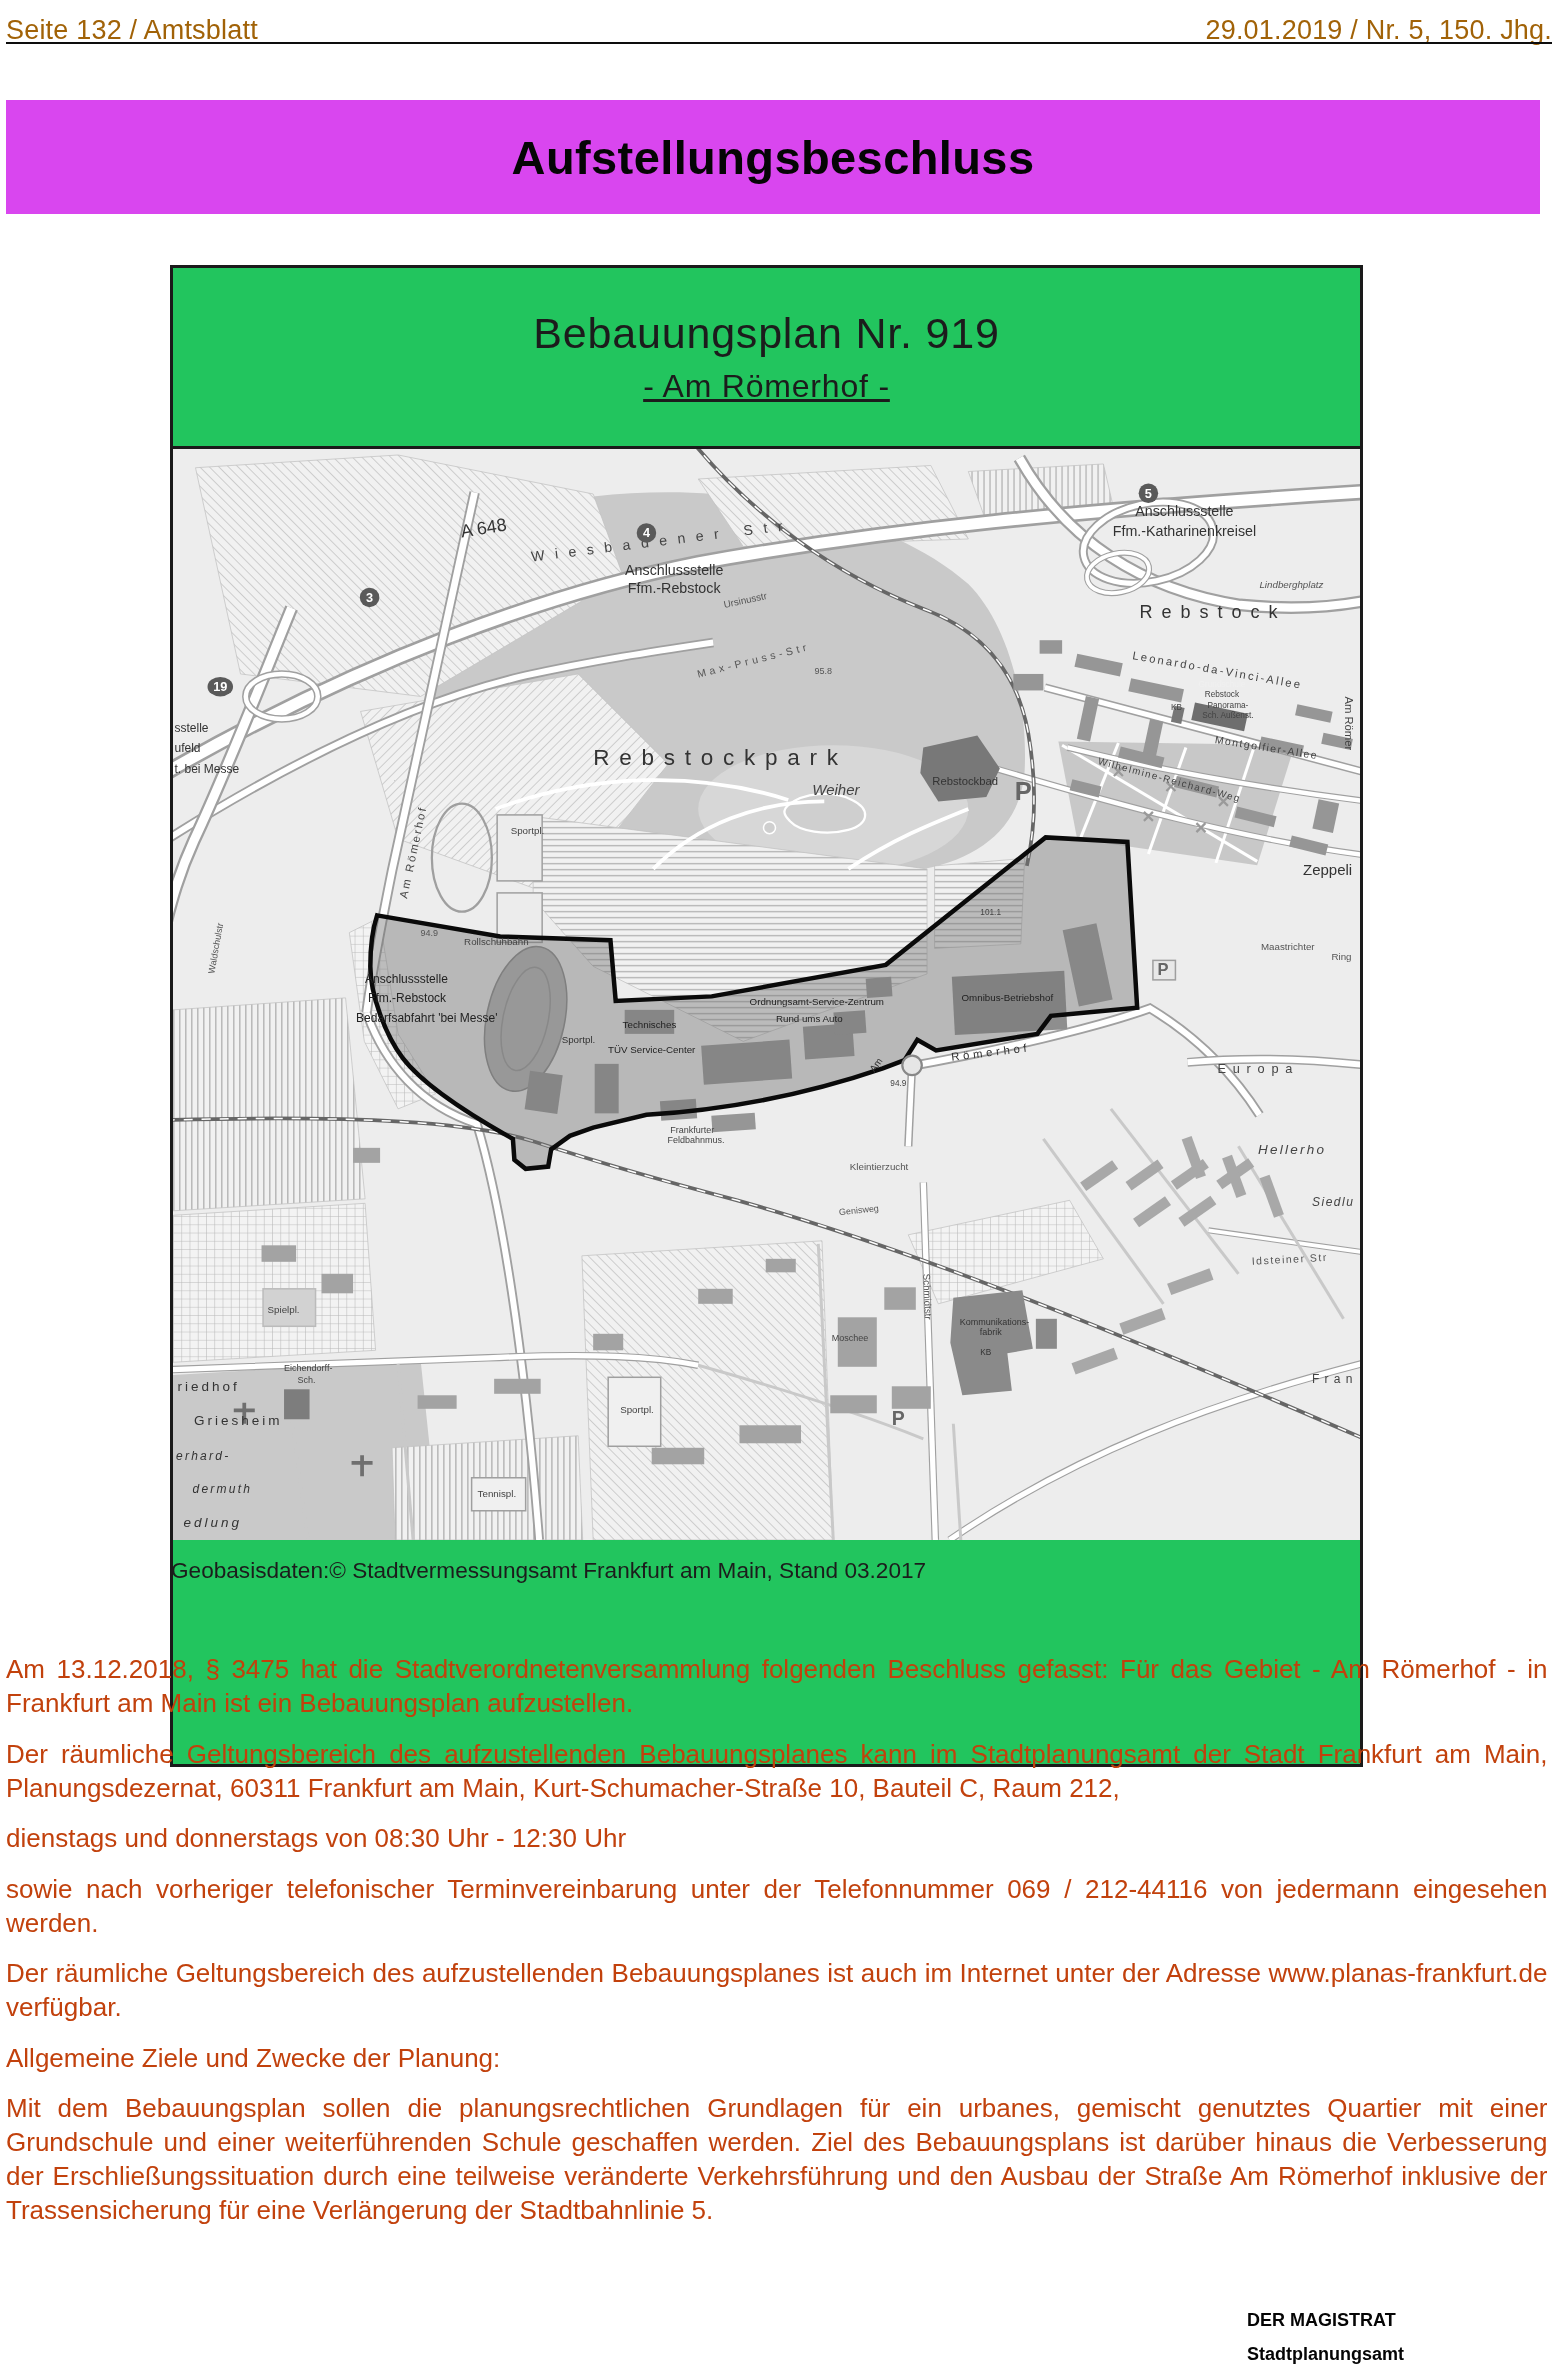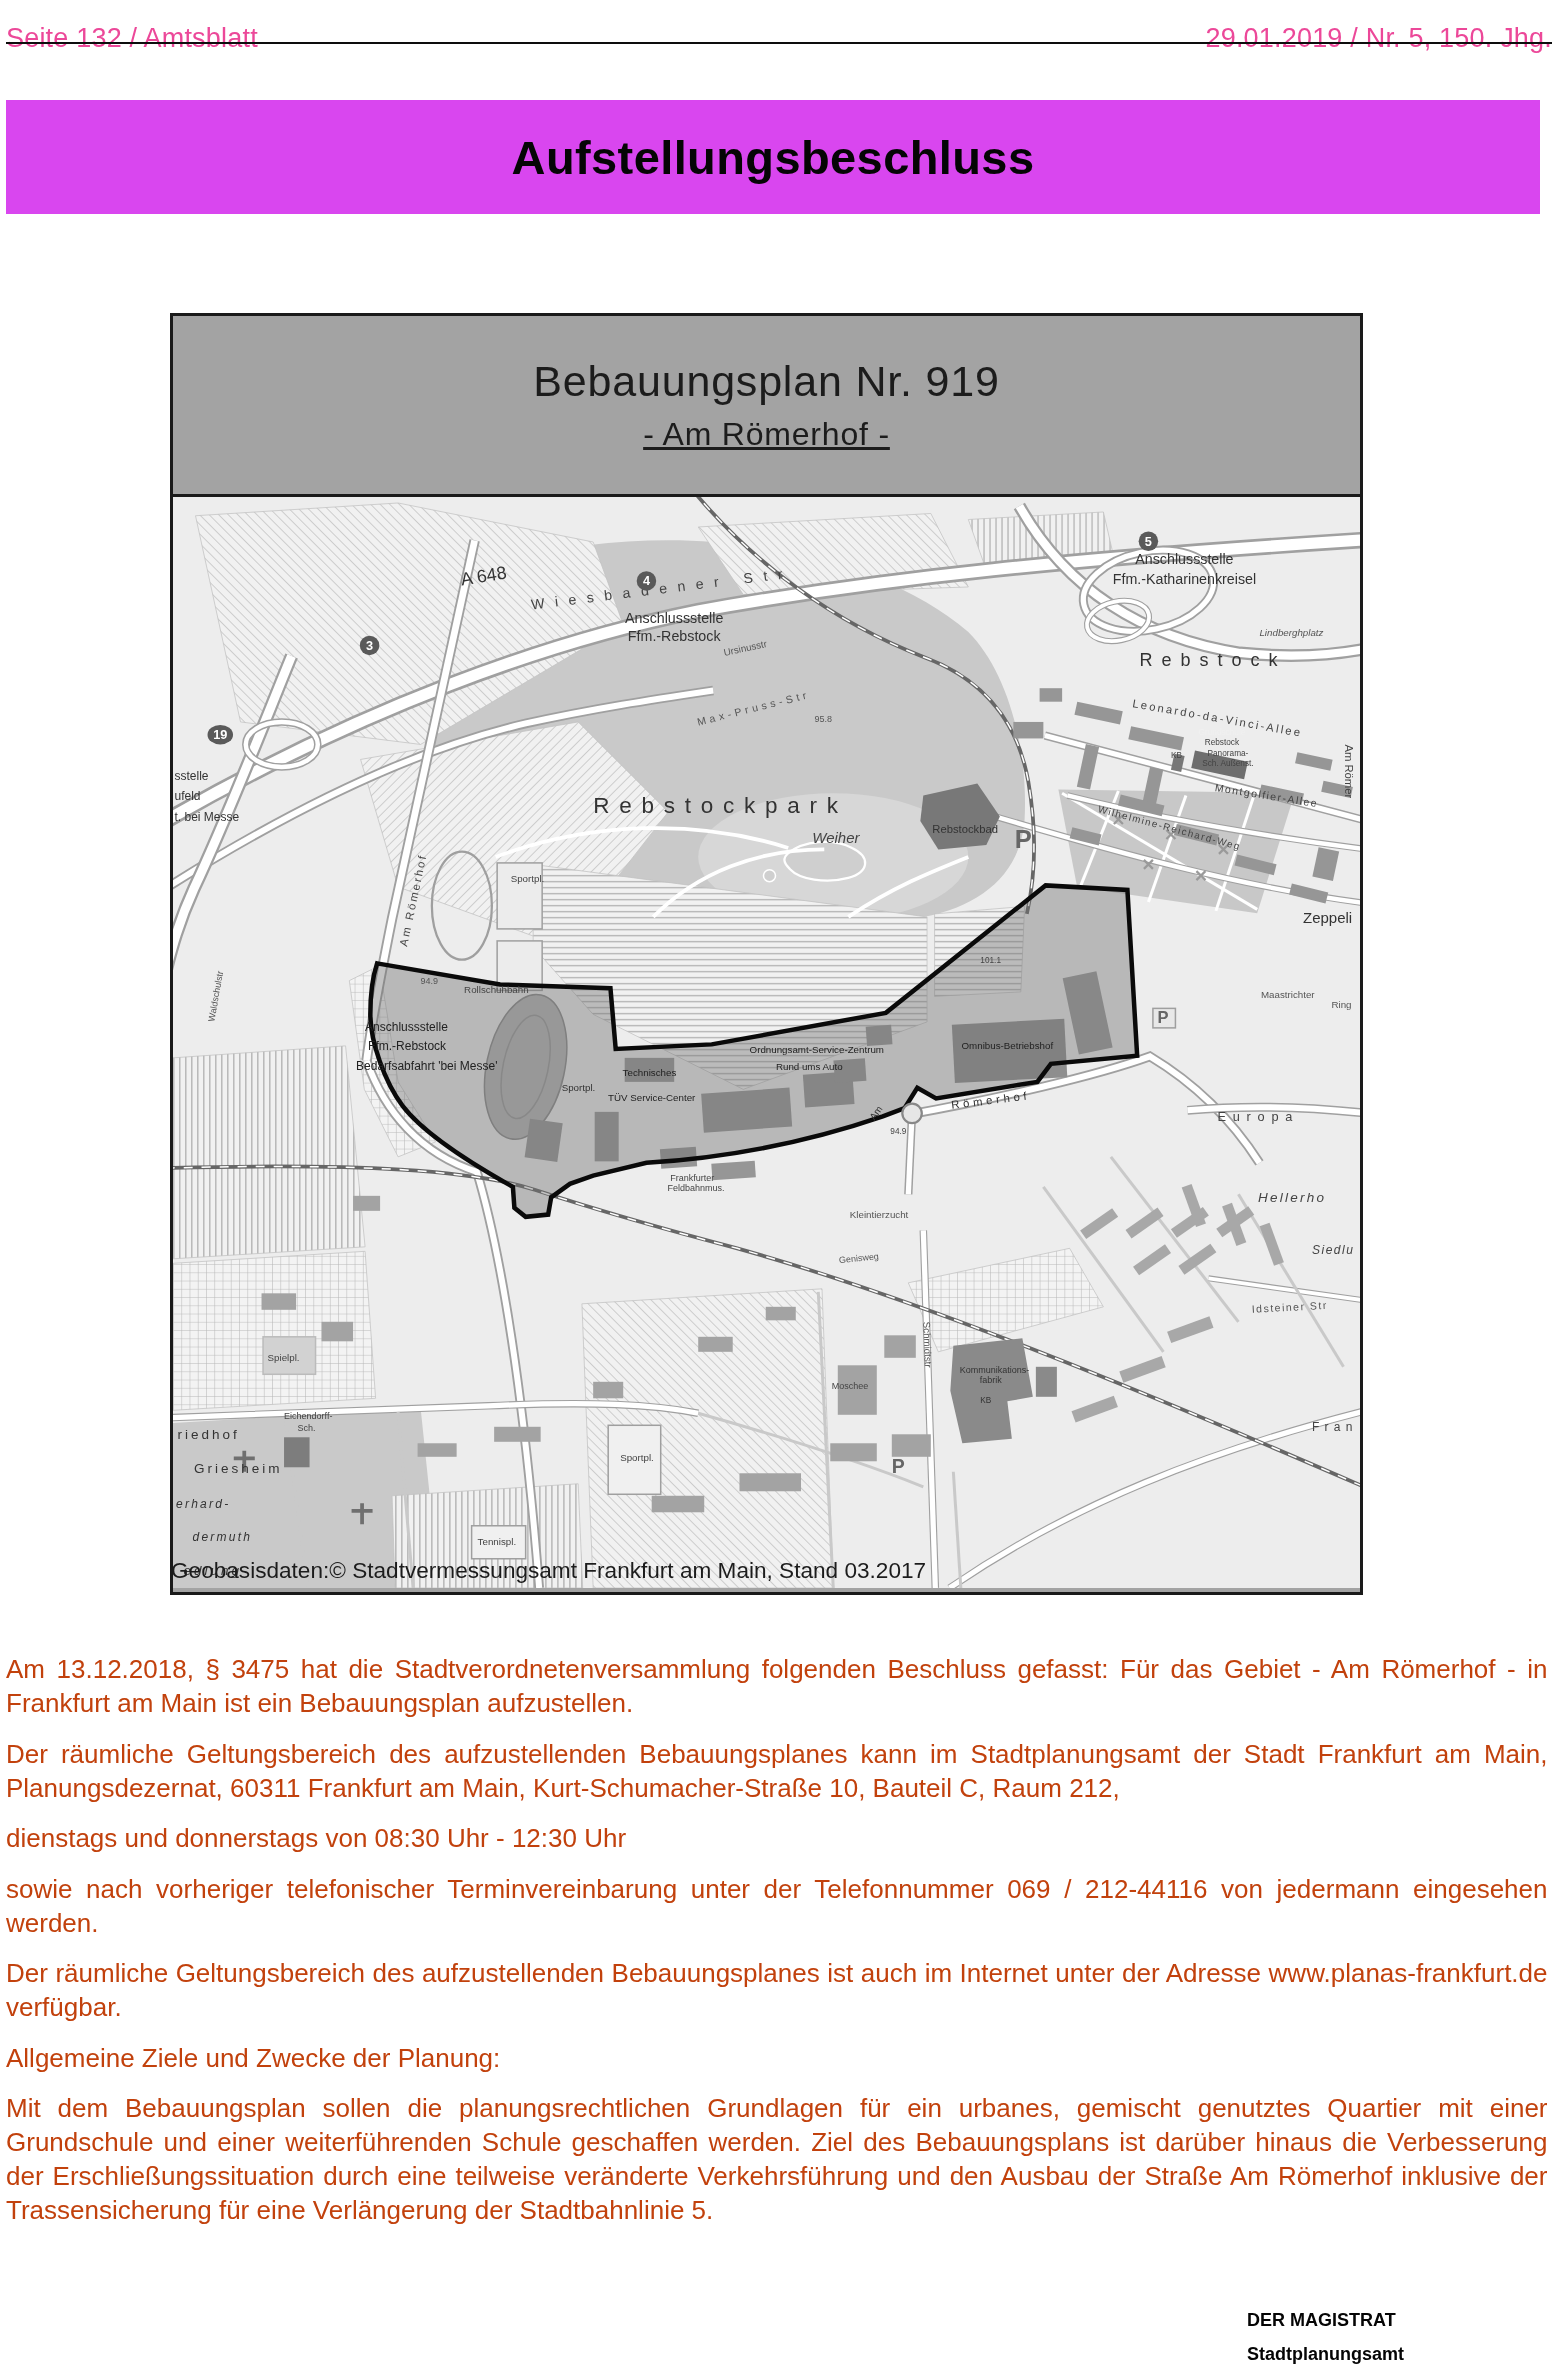--- a/index.html
+++ b/index.html
@@ -1,32 +1,32 @@
 <!DOCTYPE html>
 <html style="font-size:12px"><head>
 <meta charset="utf-8">
 <style>
   html,body{margin:0;padding:0;}
   body{
     width:1558px;height:2377px;position:relative;background:#ffffff;
     font-family:"Liberation Sans", sans-serif;color:#111;
     -webkit-font-smoothing:antialiased;
   }
-  .hdr{position:absolute;top:23px;font-size:27px;letter-spacing:0.2px;color:#ec4899;}
+  .hdr{position:absolute;top:15px;font-size:27px;letter-spacing:0.2px;color:#a16207;}
   .hdr-left{left:6px;}
   .hdr-right{right:6px;}
   .hdr-rule{position:absolute;left:6px;right:6px;top:42px;height:2.3px;background:#0d0d0d;}
   .banner{
     position:absolute;left:6px;right:18px;top:100px;height:114px;background:#d946ef;
     display:flex;align-items:center;justify-content:center;
   }
   .banner h1{margin:0;font-size:47px;font-weight:bold;color:#050505;letter-spacing:0.4px;}
   .figure{
-    position:absolute;left:170px;top:265px;width:1193px;height:1282px;
-    border:3px solid #1a1a1a;box-sizing:border-box;background:#a3a3a3;margin-top:48px;
+    position:absolute;left:170px;top:265px;width:1193px;height:1502px;
+    border:3px solid #1a1a1a;box-sizing:border-box;background:#22c55e;
   }
   .fig-title{
     height:181px;border-bottom:3px solid #1a1a1a;box-sizing:border-box;
     display:flex;flex-direction:column;align-items:center;justify-content:center;gap:10.5px;
   }
   .fig-title .l1{font-size:43px;color:#1c1c1c;letter-spacing:0.8px;}
   .fig-title .l2{font-size:32px;color:#1c1c1c;letter-spacing:0.8px;text-decoration:underline;}
   .map-wrap{width:1187px;height:1094px;overflow:hidden;}
   .caption{position:absolute;left:171px;top:1558px;font-size:22.6px;color:#1c1c1c;}
   .body-text{position:absolute;left:6px;right:10.5px;top:1652px;font-size:26px;line-height:34px;text-align:justify;color:#c2410c;}

